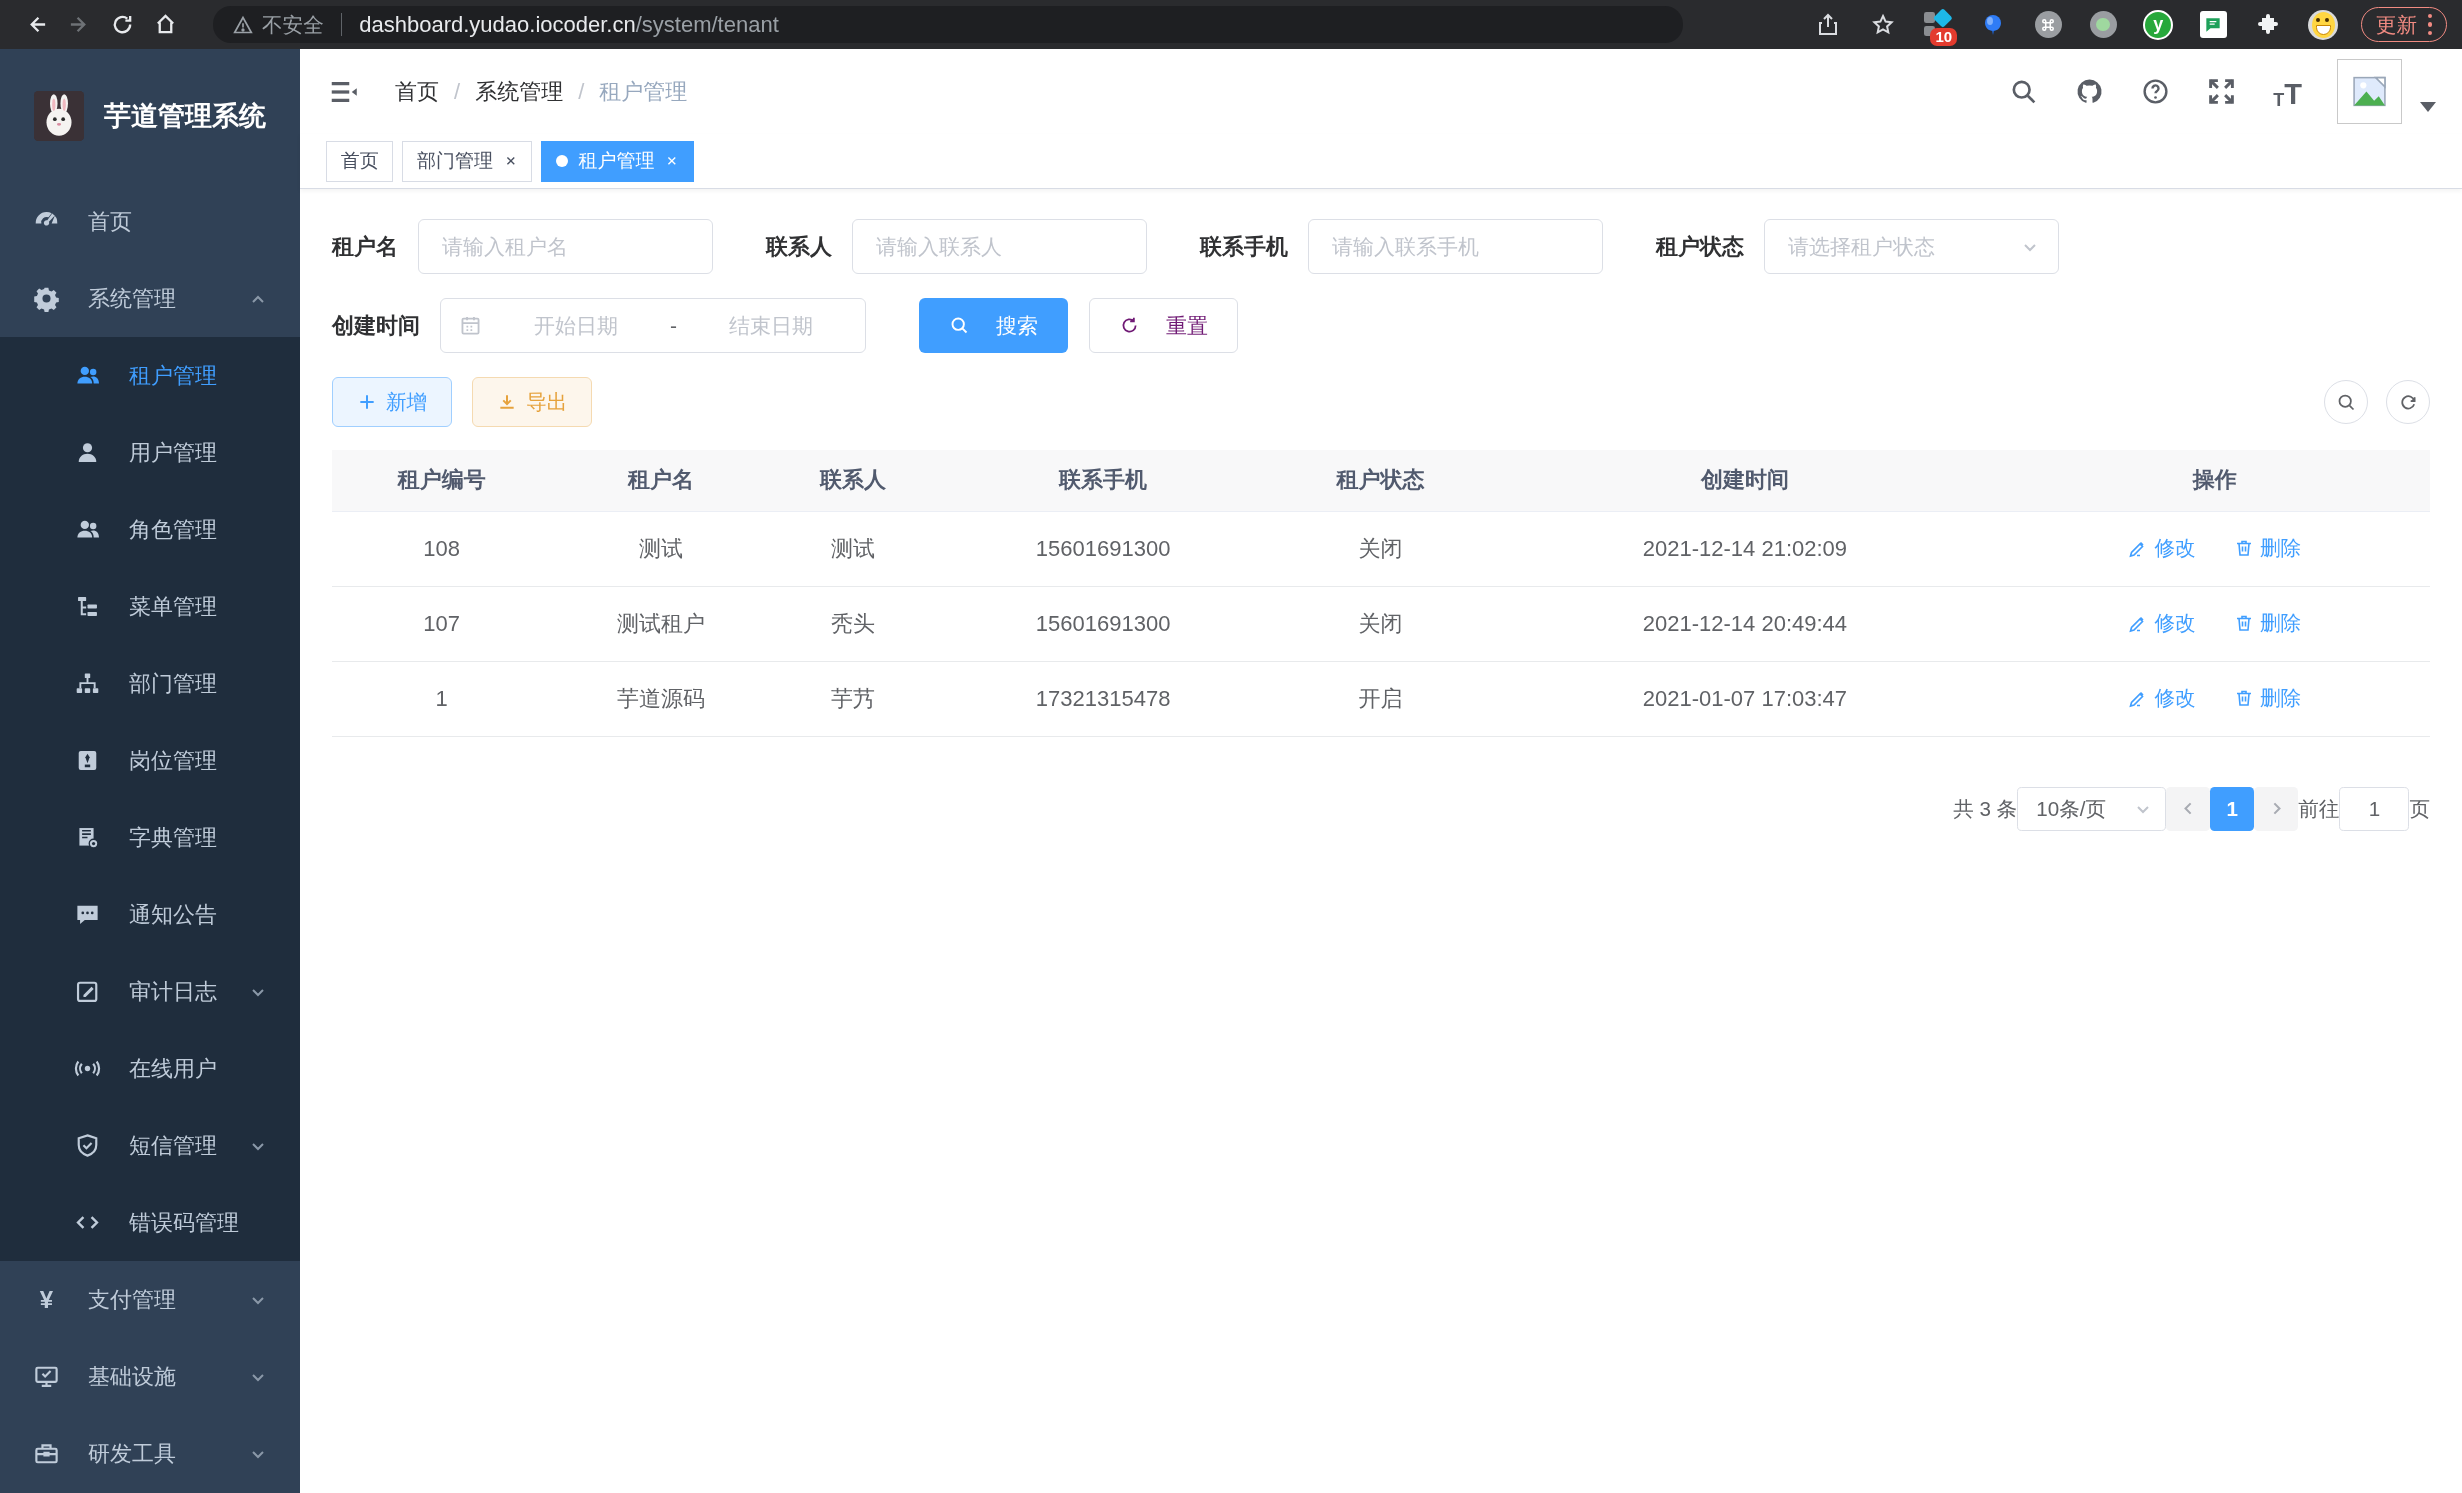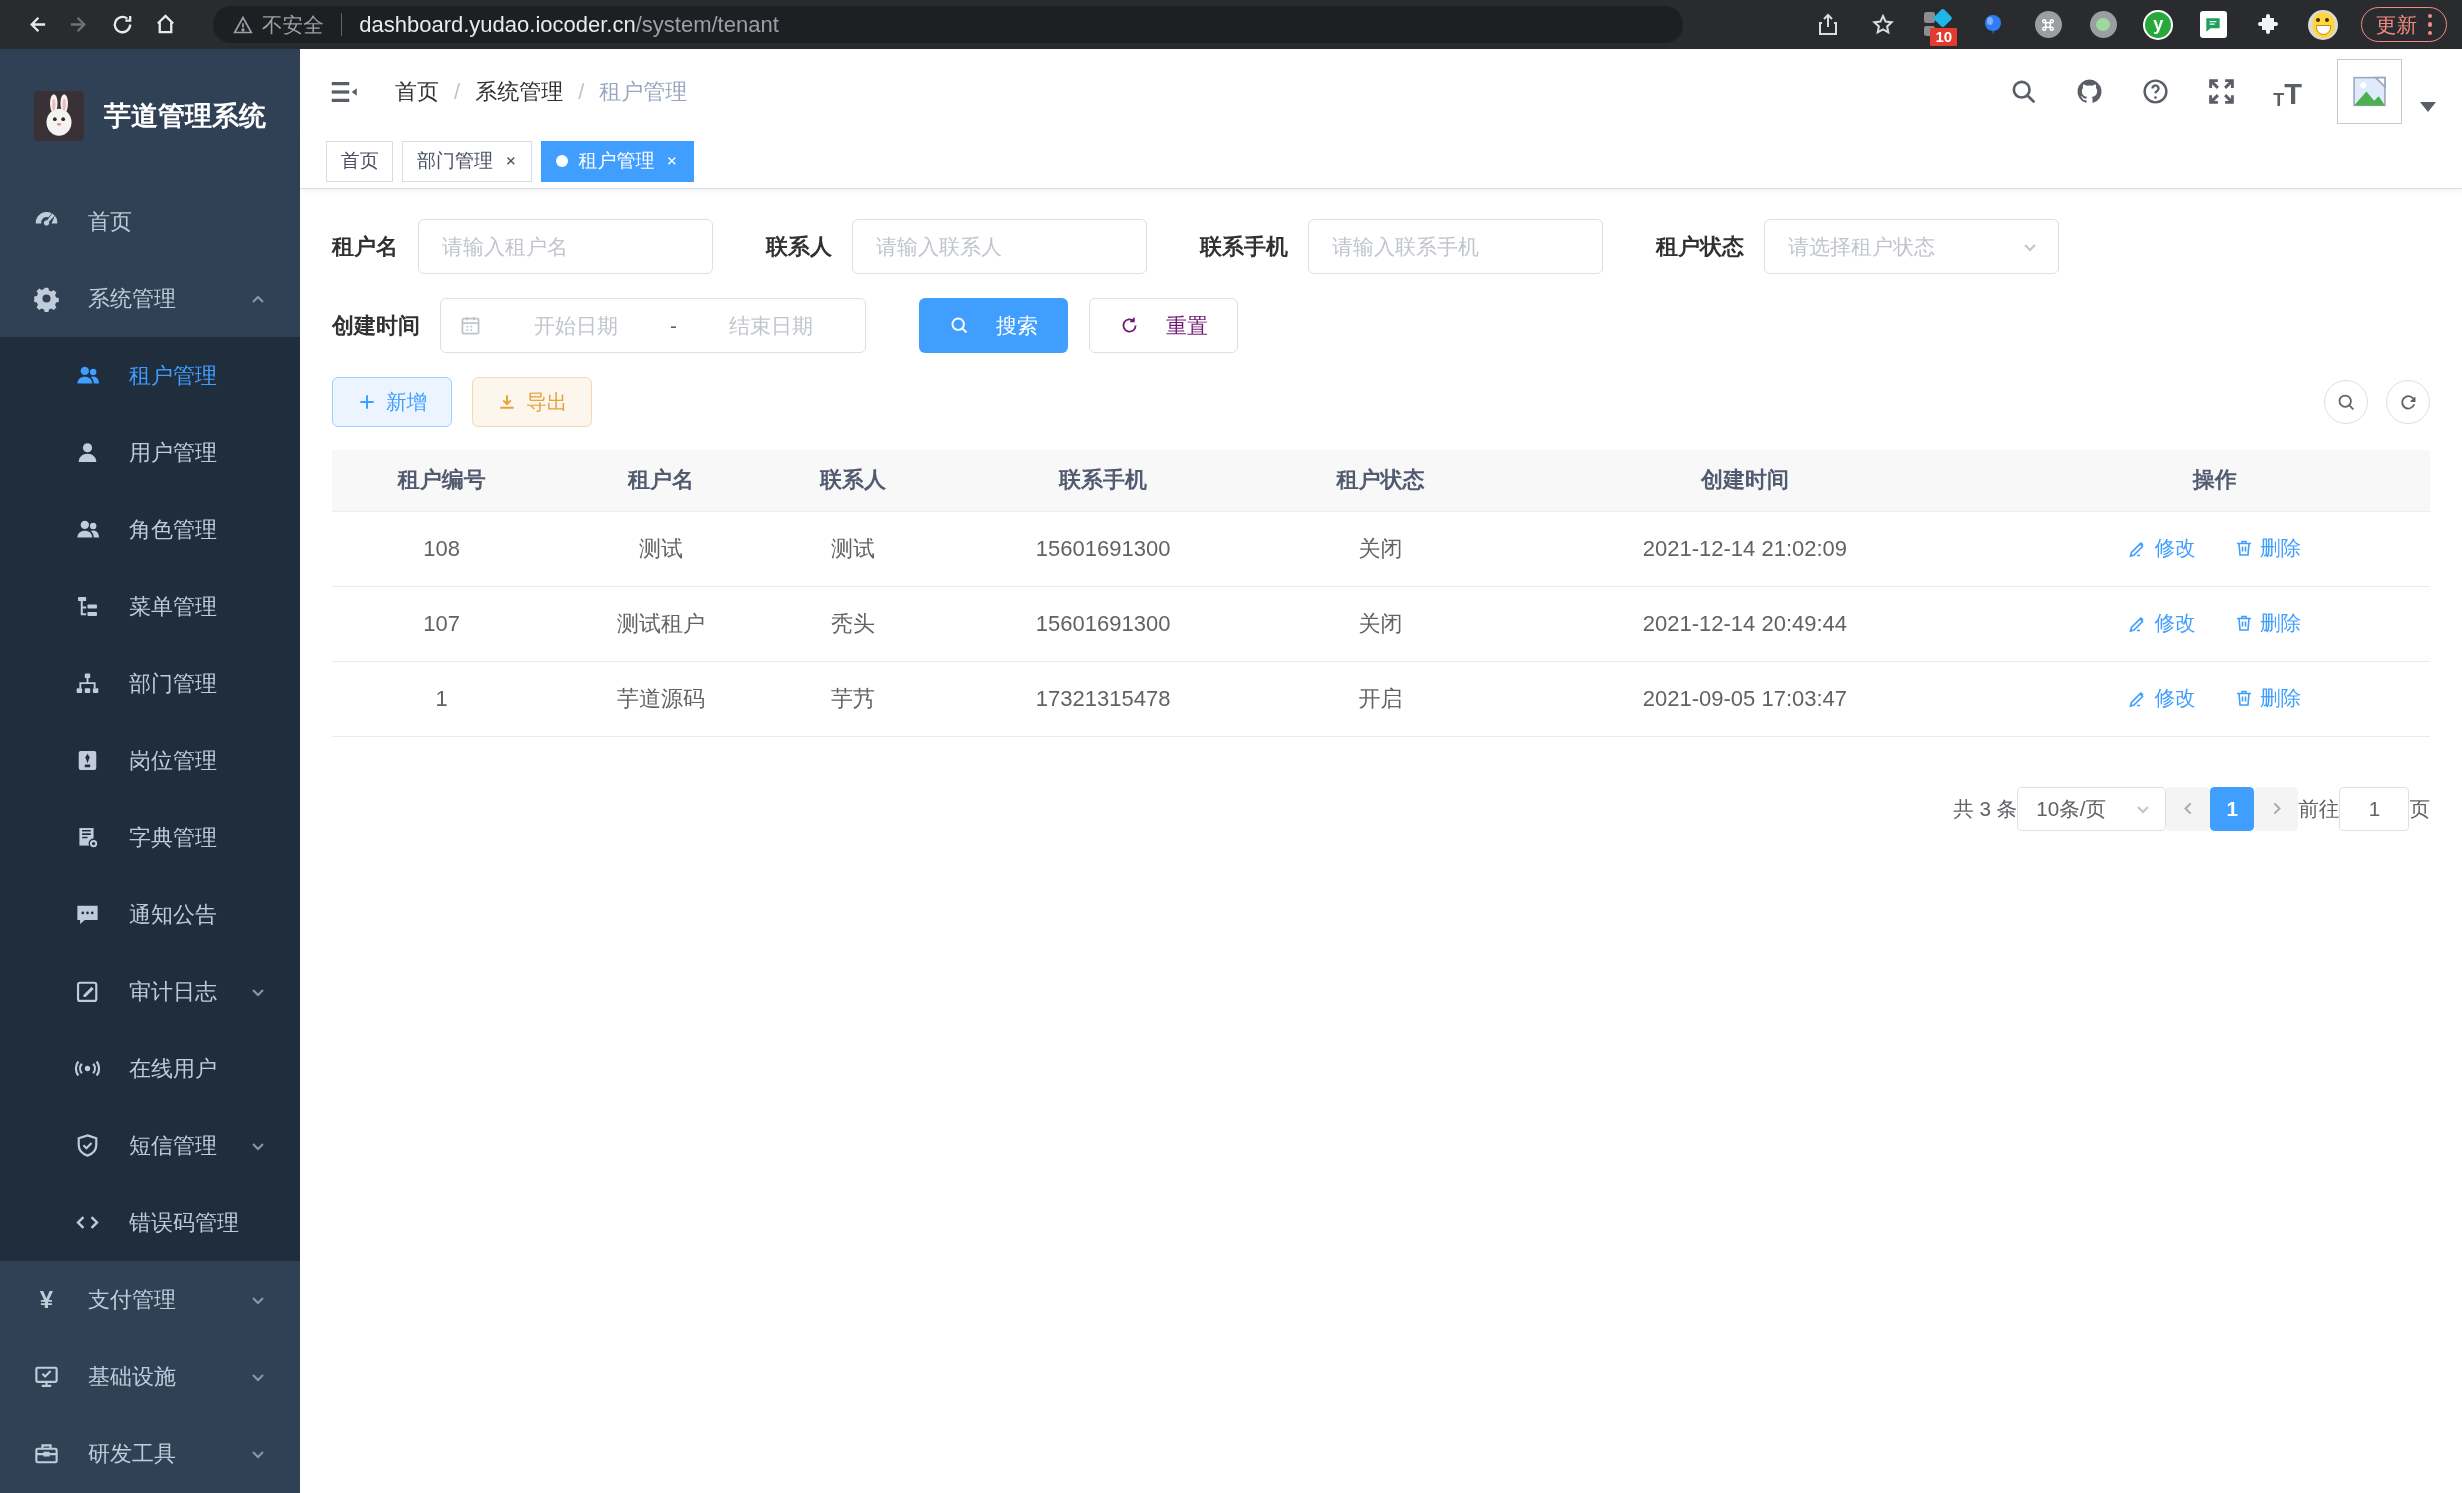--- a/index.html
+++ b/index.html
@@ -13,21 +13,21 @@
   .url-pill { width:1470px; height:37px; background:#1e1f22; border-radius:18px; margin-left:26px; display:flex; align-items:center; padding:0 20px; color:#9aa0a6; }
   .url-pill .warn-icon { width:20px; height:20px; margin-right:9px; }
   .security-label { font-size:20.6px; color:#9aa0a6; }
   .pill-divider { width:1.5px; height:23px; background:#5f6368; margin:0 17px; }
   .url-text { font-size:22px; }
   .url-host { color:#e8eaed; }
   .url-path { color:#9aa0a6; }
   .browser-right { margin-left:auto; display:flex; align-items:center; gap:21px; }
   .b-icon { width:34px; height:34px; display:flex; align-items:center; justify-content:center; color:#dadce0; position:relative; flex:0 0 auto; }
   .b-icon svg { width:24px; height:24px; }
-  .ext-badge { position:absolute; bottom:-4.6px; left:9px; background:#e33b2e; color:#fff; font-size:15px; border-radius:1px; padding:0.8px 5.3px; font-weight:bold; }
+  .ext-badge { position:absolute; bottom:-4.6px; left:9px; background:#e33b2e; color:#fff; font-size:15px; border-radius:7px; padding:0.8px 5.3px; font-weight:bold; }
   .sq1 { position:absolute; left:3px; top:4.6px; width:10.7px; height:10.7px; background:#8a8d91; border-radius:2.3px; }
   .sq2 { position:absolute; left:3px; top:18px; width:10.7px; height:10.7px; background:#8a8d91; border-radius:2.3px; }
   .diamond { position:absolute; left:15px; top:3px; width:13.7px; height:13.7px; background:#1db8e8; transform:rotate(45deg); border-radius:2.3px; }
   .circle-gray { width:27px; height:27px; border-radius:50%; background:#9a9da1; display:flex; align-items:center; justify-content:center; }
   .circle-gray .inner-green { width:13.7px; height:13.7px; border-radius:50%; background:#9fd89f; }
   .circle-green { width:30px; height:30px; border-radius:50%; background:#27a83b; color:#fff; font-size:18px; font-weight:bold; display:flex; align-items:center; justify-content:center; border:2.3px solid #fff; }
   .chat-sq { width:27px; height:27px; background:#fff; border-radius:3px; display:flex; align-items:center; justify-content:center; }
   .emoji-face { width:30px; height:30px; border-radius:50%; background:#d9dadb; display:flex; align-items:center; justify-content:center; }
   .emoji-inner { width:23px; height:26px; border-radius:50%; background:#ffd642; position:relative; }
   .emoji-inner:before { content:""; position:absolute; left:4.6px; top:6.9px; width:3.8px; height:3.8px; border-radius:50%; background:#4a3000; box-shadow:9px 0 0 #4a3000; }
@@ -670,21 +670,21 @@
                   <span>删除</span>
                 </span>
             </td>
           </tr>
           <tr>
             <td>1</td>
             <td>芋道源码</td>
             <td>芋艿</td>
             <td>17321315478</td>
             <td>开启</td>
-            <td>2021-09-05 17:03:47</td>
+            <td>2021-01-07 17:03:47</td>
             <td>
               <span class="op-link">
                   <svg viewBox="0 0 20 20" fill="none" stroke="currentColor" stroke-width="1.6">
                     <path d="M3.5 14.5l-1 3.5 3.5-1 8.5-8.5-2.5-2.5zM12.5 4.5L15 7M9 17.5h3"></path>
                   </svg>
                   <span>修改</span>
                 </span>
               <span class="op-gap"></span>
               <span class="op-link">
                   <svg viewBox="0 0 20 20" fill="none" stroke="currentColor" stroke-width="1.6">

